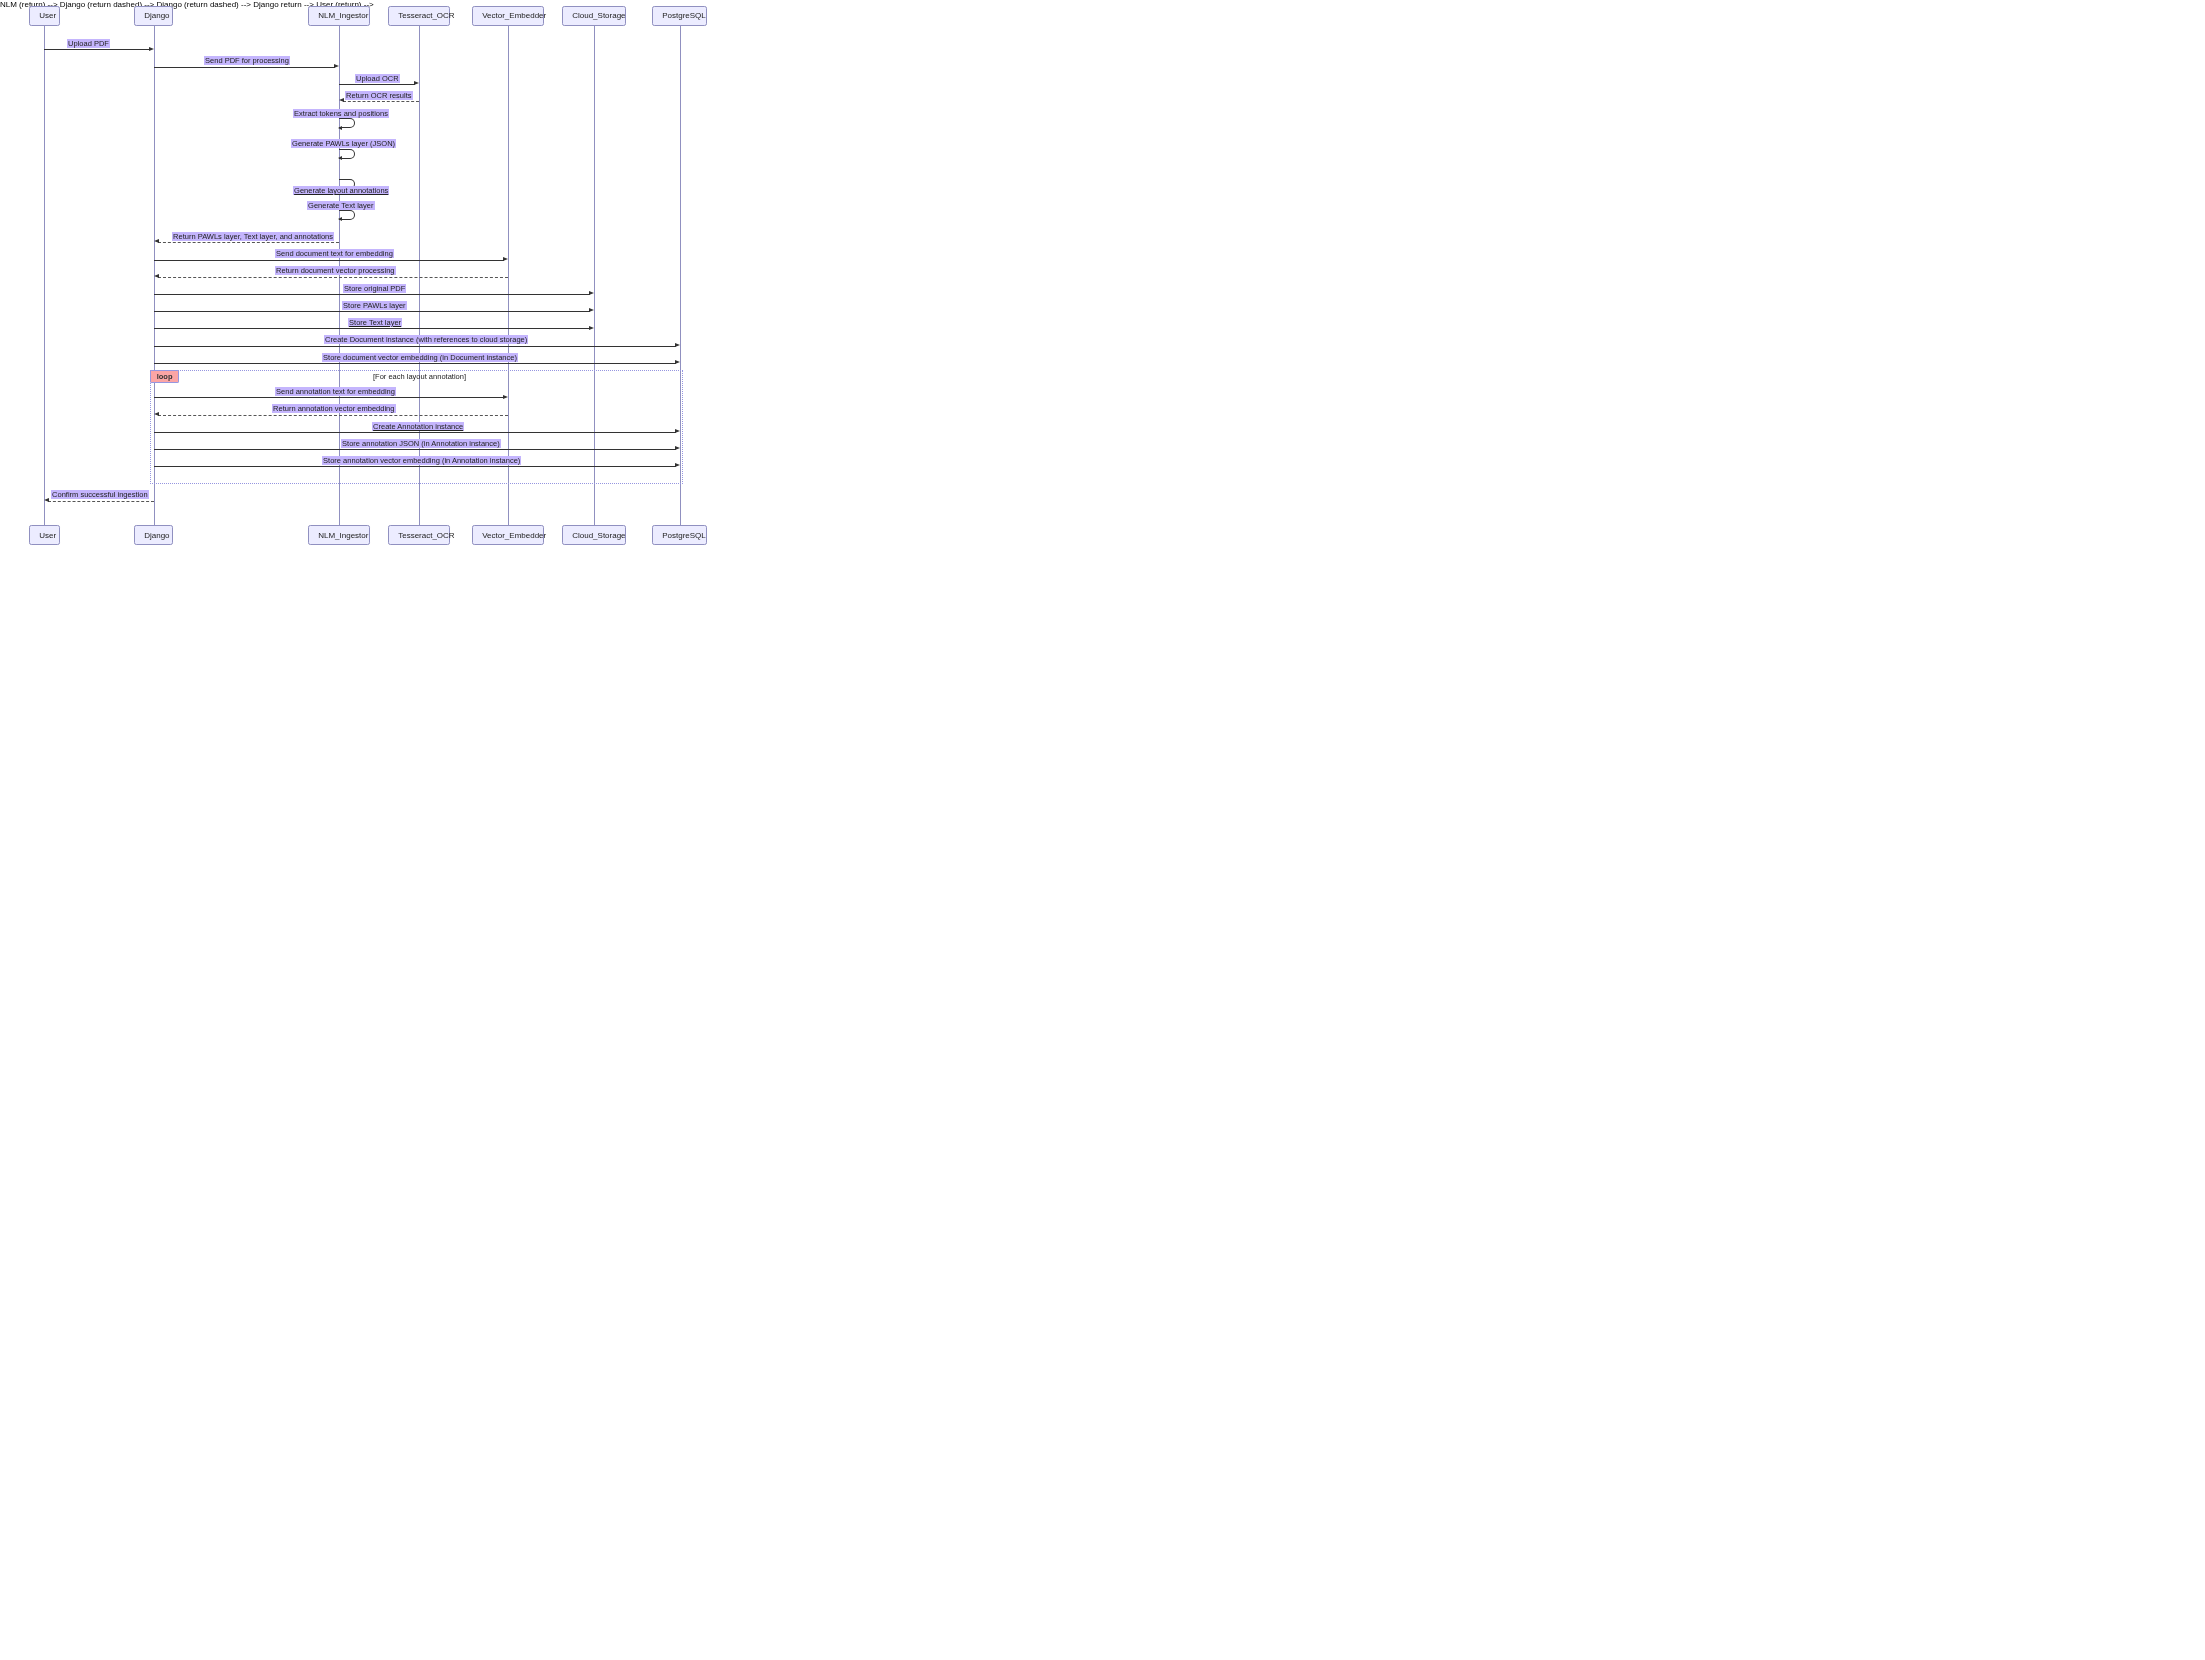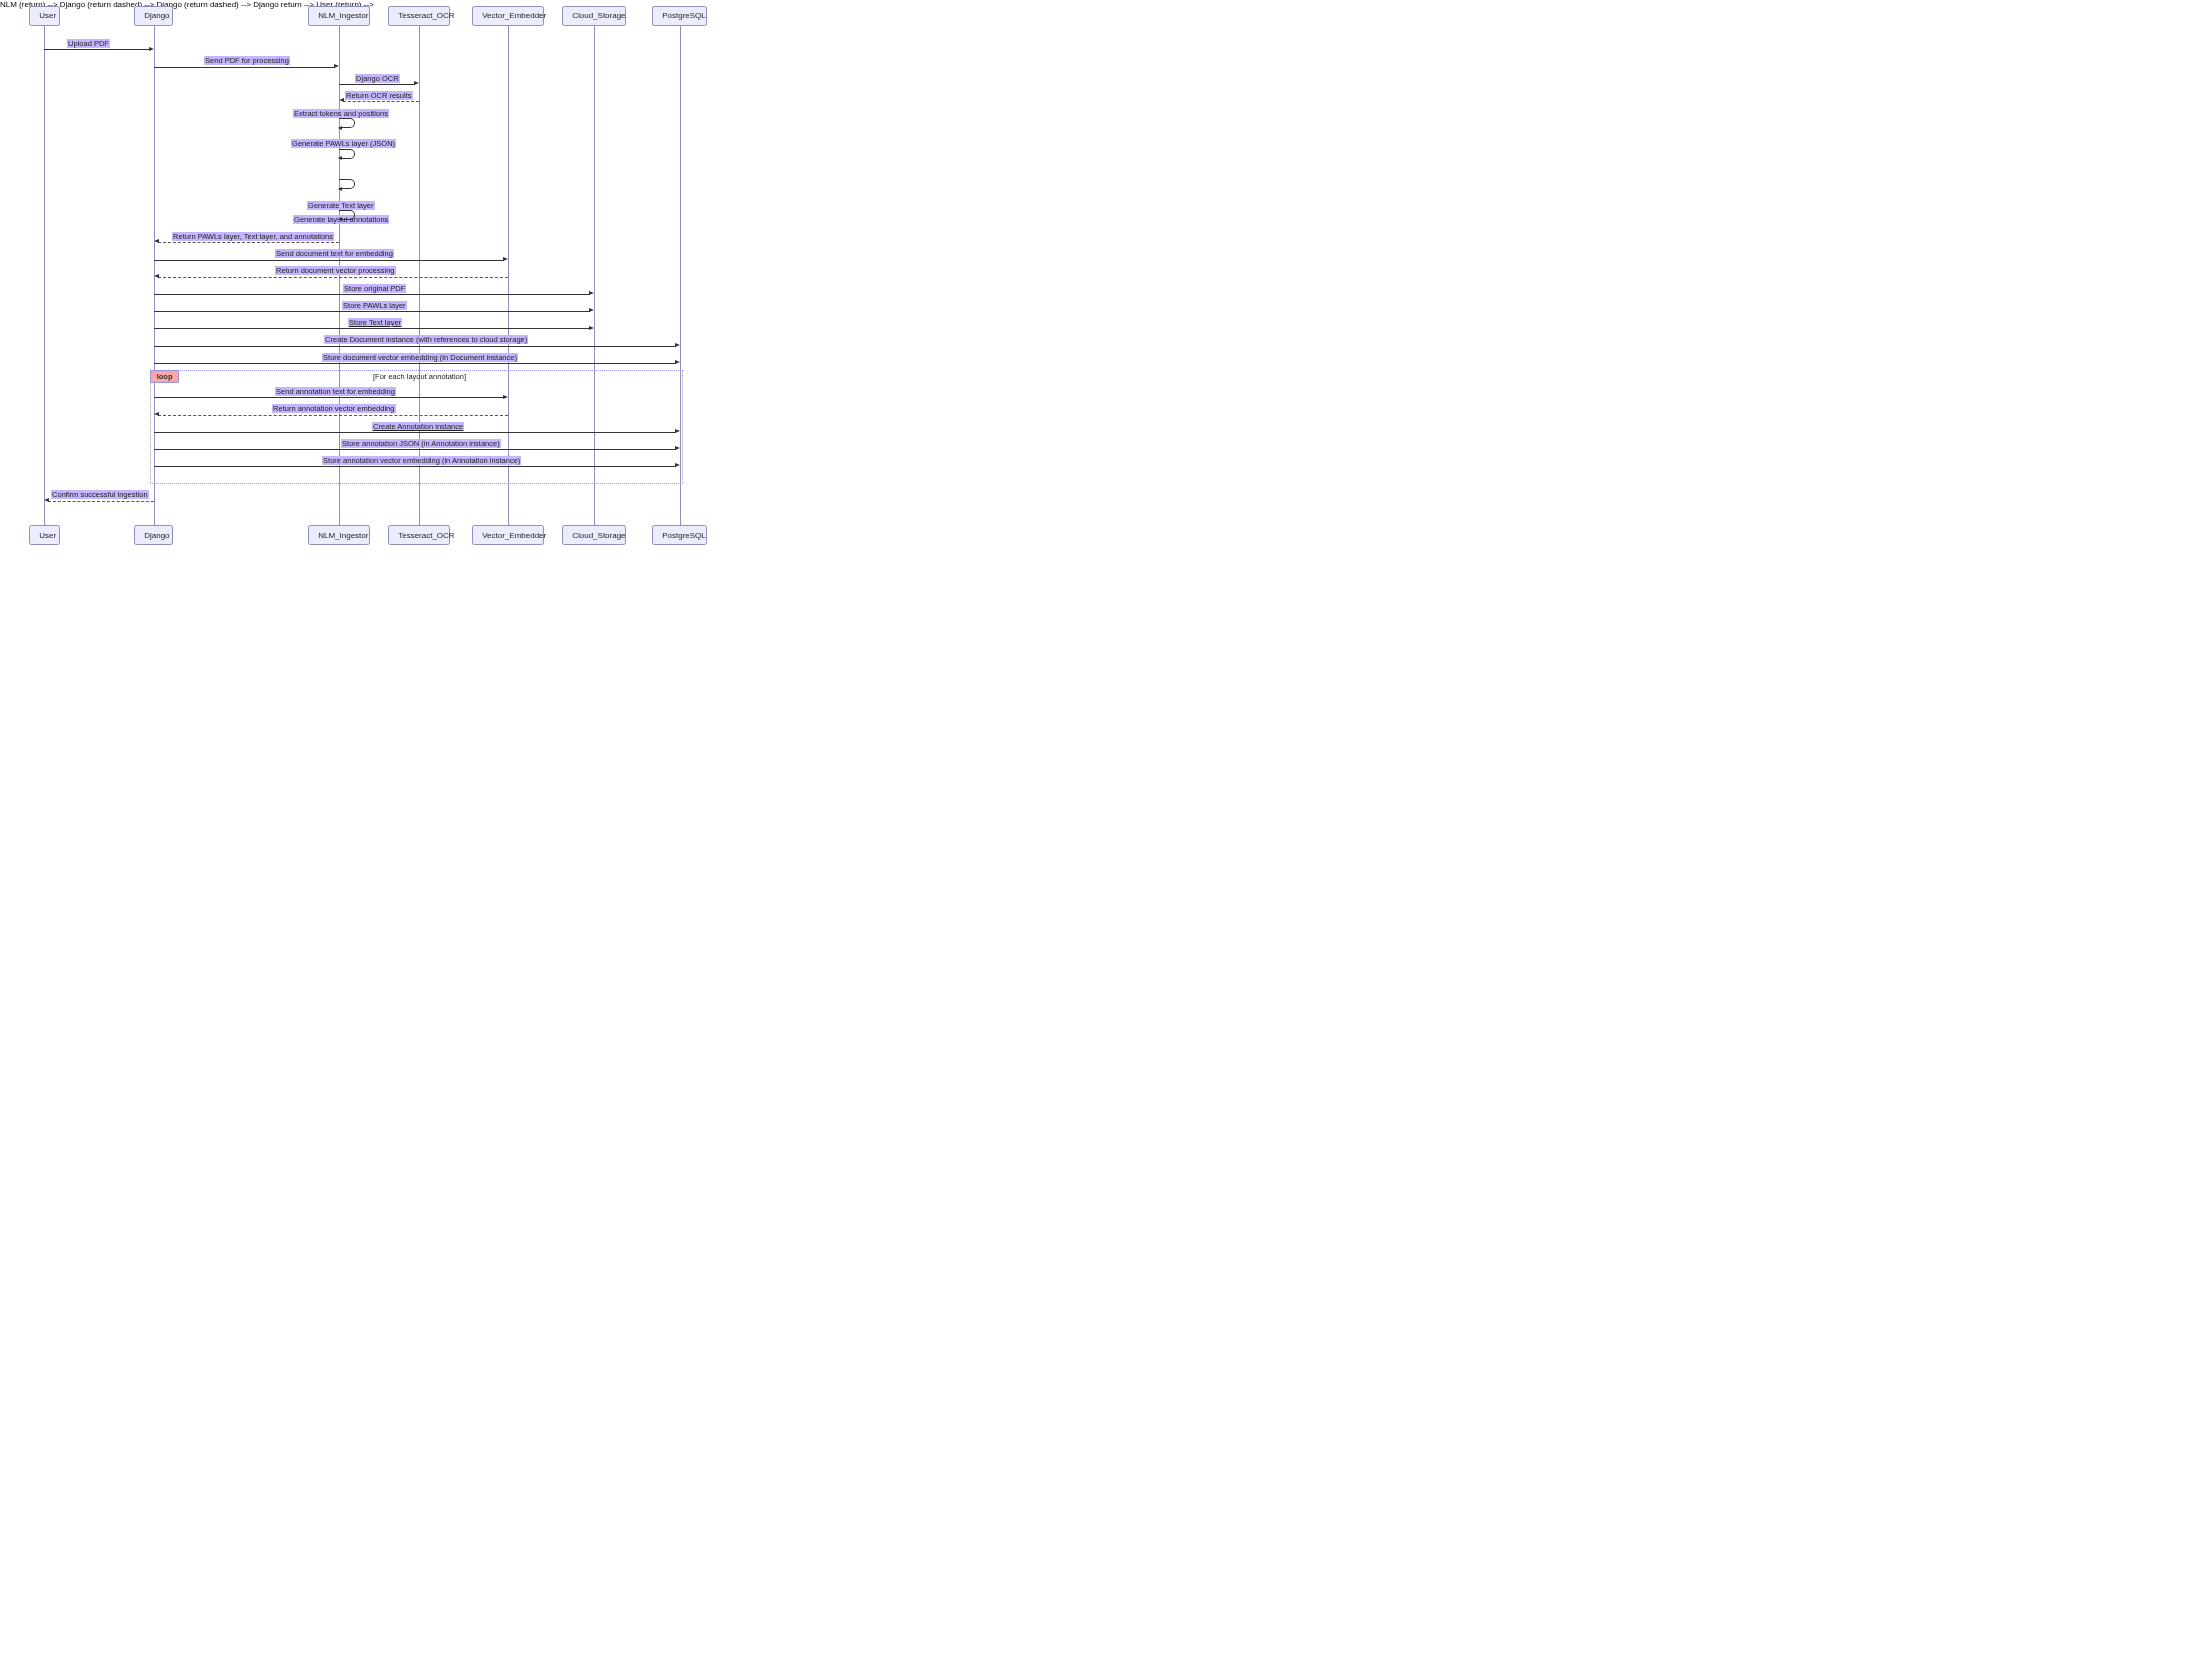--- a/index.html
+++ b/index.html
@@ -124,21 +124,21 @@
 <div class="msg-label" style="left:67px; top:39px;">Upload PDF</div>
 <div class="arrow-solid" style="left:44px; top:49px; width:106px;"></div>
 <div class="arrow-head-r" style="left:149px; top:47px;"></div>
 
 
 <div class="msg-label" style="left:204px; top:56px;">Send PDF for processing</div>
 <div class="arrow-solid" style="left:154px; top:67px; width:181px;"></div>
 <div class="arrow-head-r" style="left:334px; top:64px;"></div>
 
 
-<div class="msg-label" style="left:355px; top:74px;">Django OCR</div>
+<div class="msg-label" style="left:355px; top:74px;">Upload OCR</div>
 <div class="arrow-solid" style="left:339px; top:84px; width:76px;"></div>
 <div class="arrow-head-r" style="left:414px; top:81px;"></div>
 
  NLM (return) --&gt;
 <div class="msg-label" style="left:345px; top:91px;">Return OCR results</div>
 <div class="arrow-dashed" style="left:343px; top:101px; width:76px;"></div>
 <div class="arrow-head-l" style="left:339px; top:98px;"></div>
 
 
 <div class="msg-label" style="left:293px; top:109px;">Extract tokens and positions</div>
@@ -149,21 +149,21 @@
 <div class="msg-label" style="left:291px; top:139px;">Generate PAWLs layer (JSON)</div>
 <div class="self-loop" style="left:339px; top:149px;"></div>
 <div class="self-loop-head" style="left:338px; top:156px;"></div>
 
 
 <div class="msg-label" style="left:307px; top:169px;margin-top:32px;">Generate Text layer</div>
 <div class="self-loop" style="left:339px; top:179px;"></div>
 <div class="self-loop-head" style="left:338px; top:187px;"></div>
 
 
-<div class="msg-label" style="left:293px; top:215px;">Generate layout annotations</div>
+<div class="msg-label" style="left:293px; top:186px;text-decoration:underline;">Generate layout annotations</div>
 <div class="self-loop" style="left:339px; top:210px;"></div>
 <div class="self-loop-head" style="left:338px; top:217px;"></div>
 
  Django (return dashed) --&gt;
 <div class="msg-label" style="left:172px; top:232px;">Return PAWLs layer, Text layer, and annotations</div>
 <div class="arrow-dashed" style="left:158px; top:242px; width:181px;"></div>
 <div class="arrow-head-l" style="left:154px; top:239px;"></div>
 
 
 <div class="msg-label" style="left:275px; top:249px;">Send document text for embedding</div>

